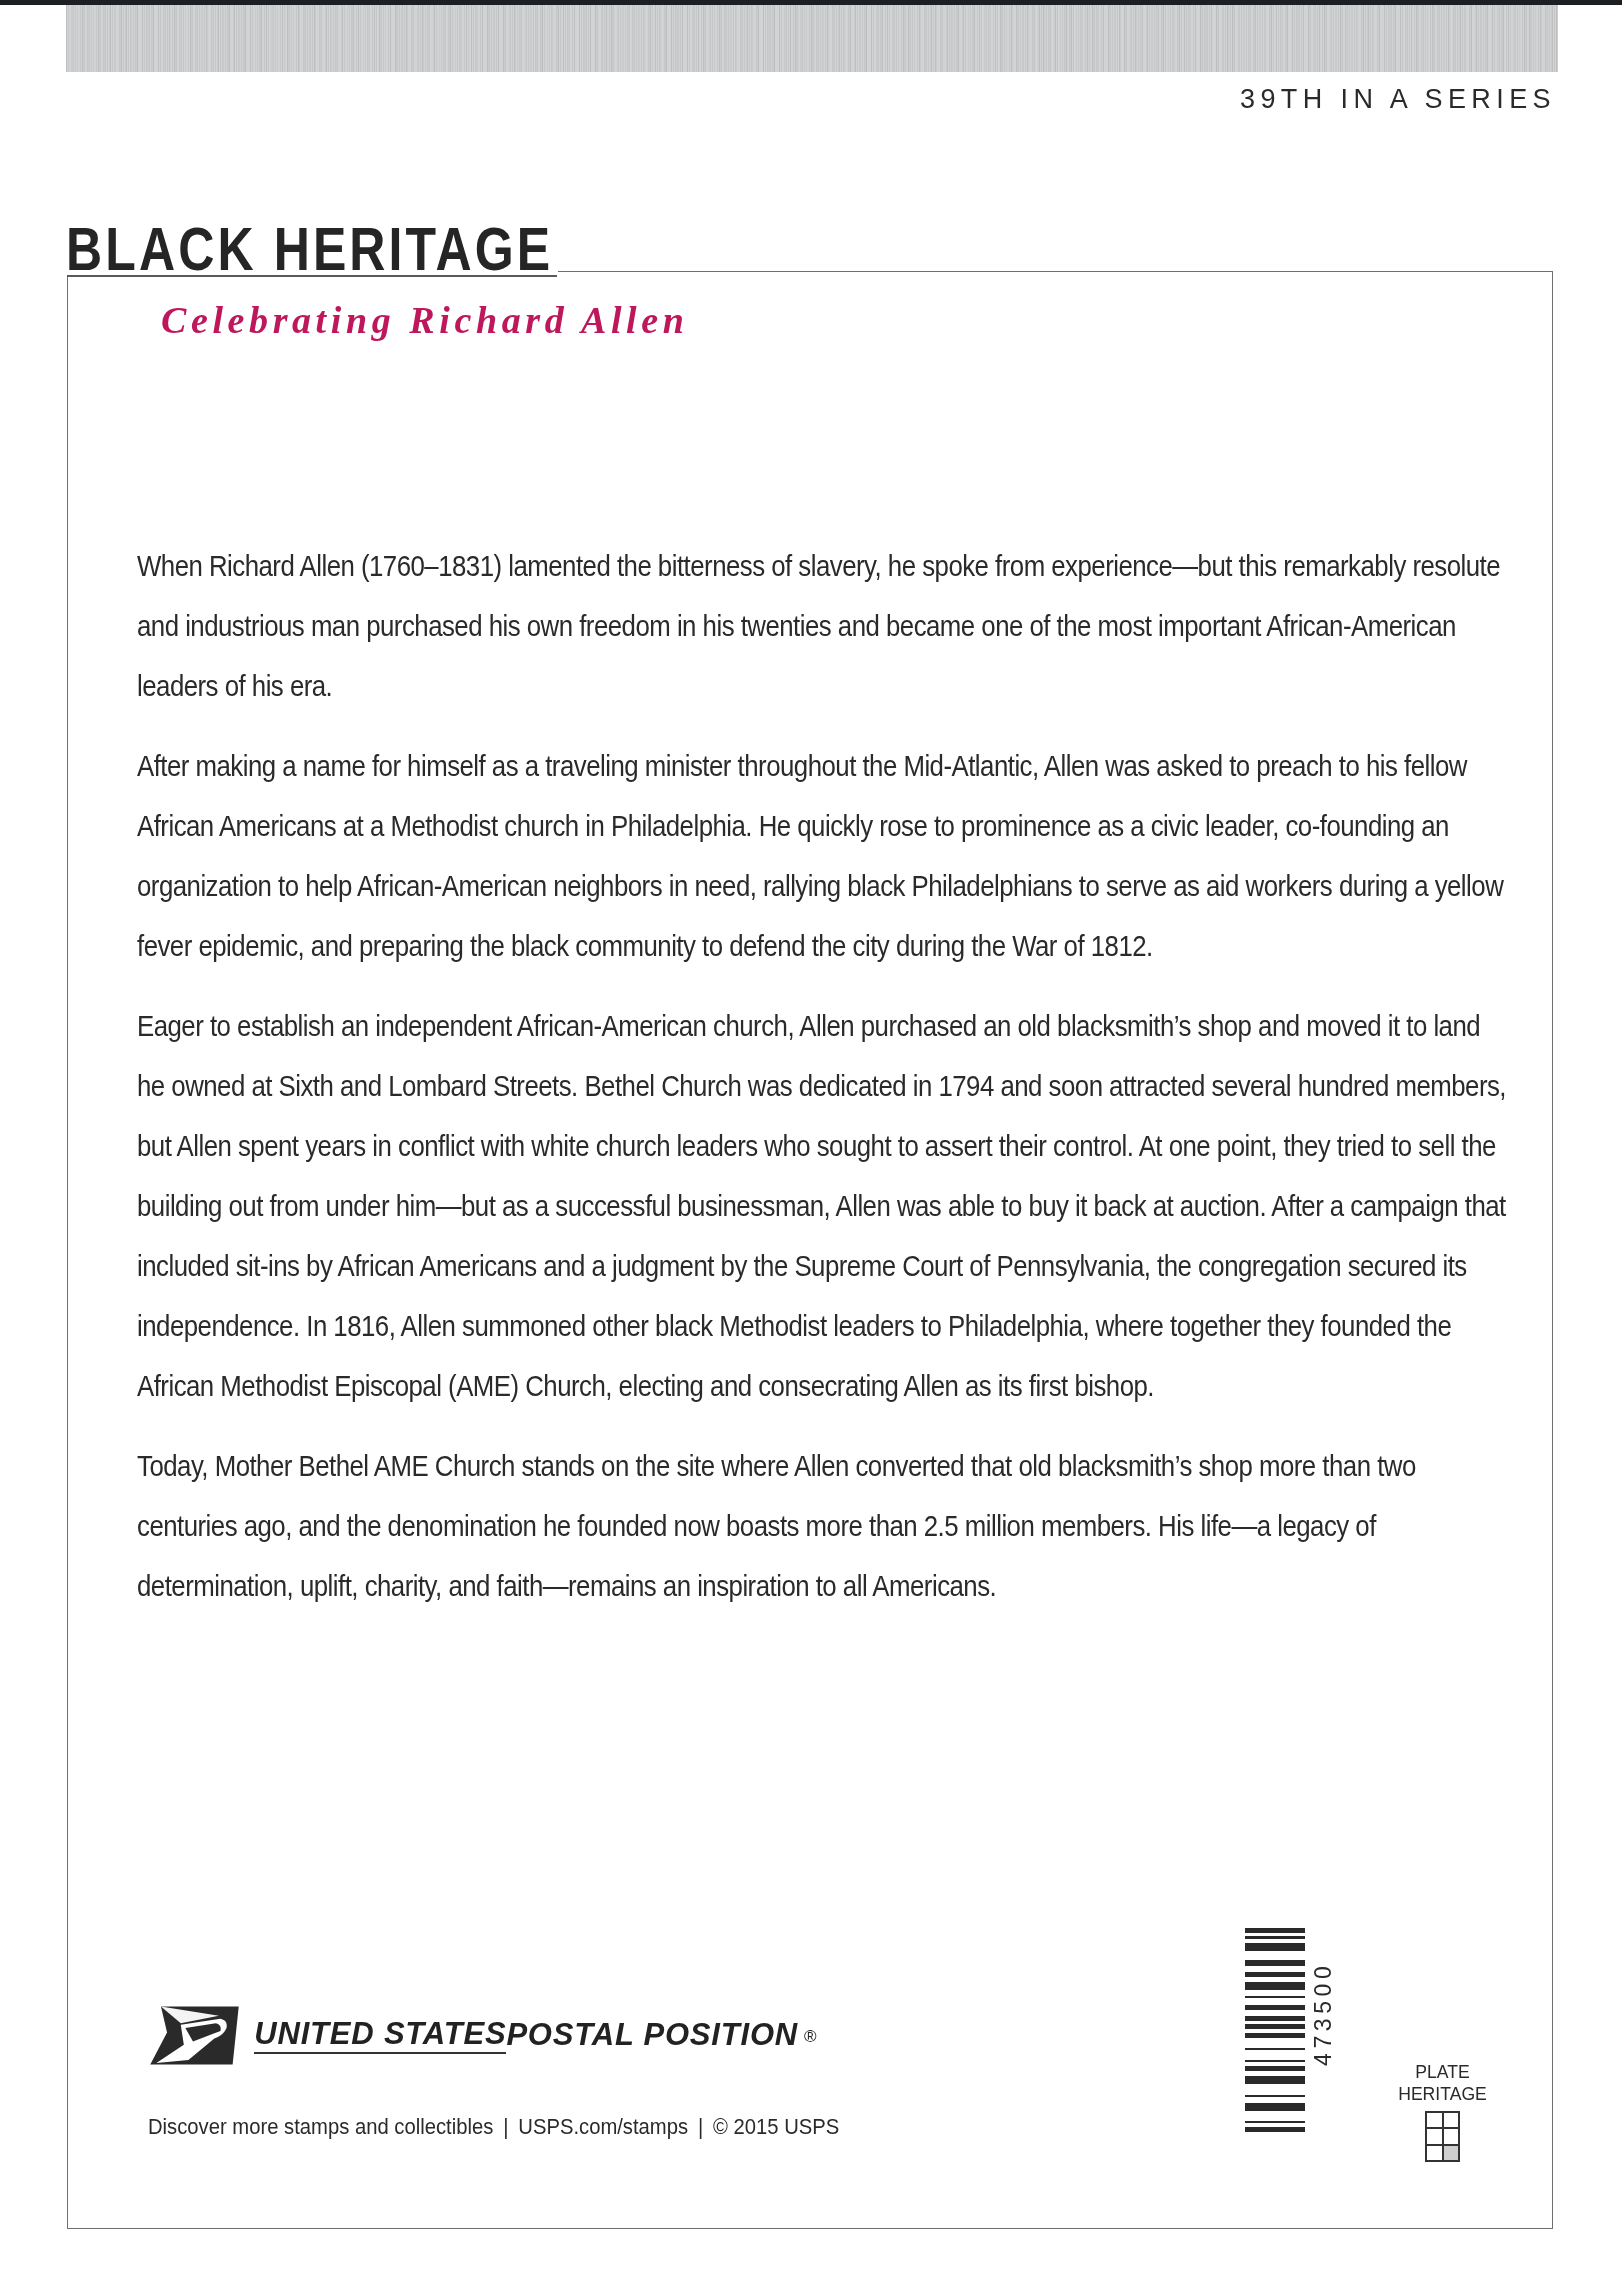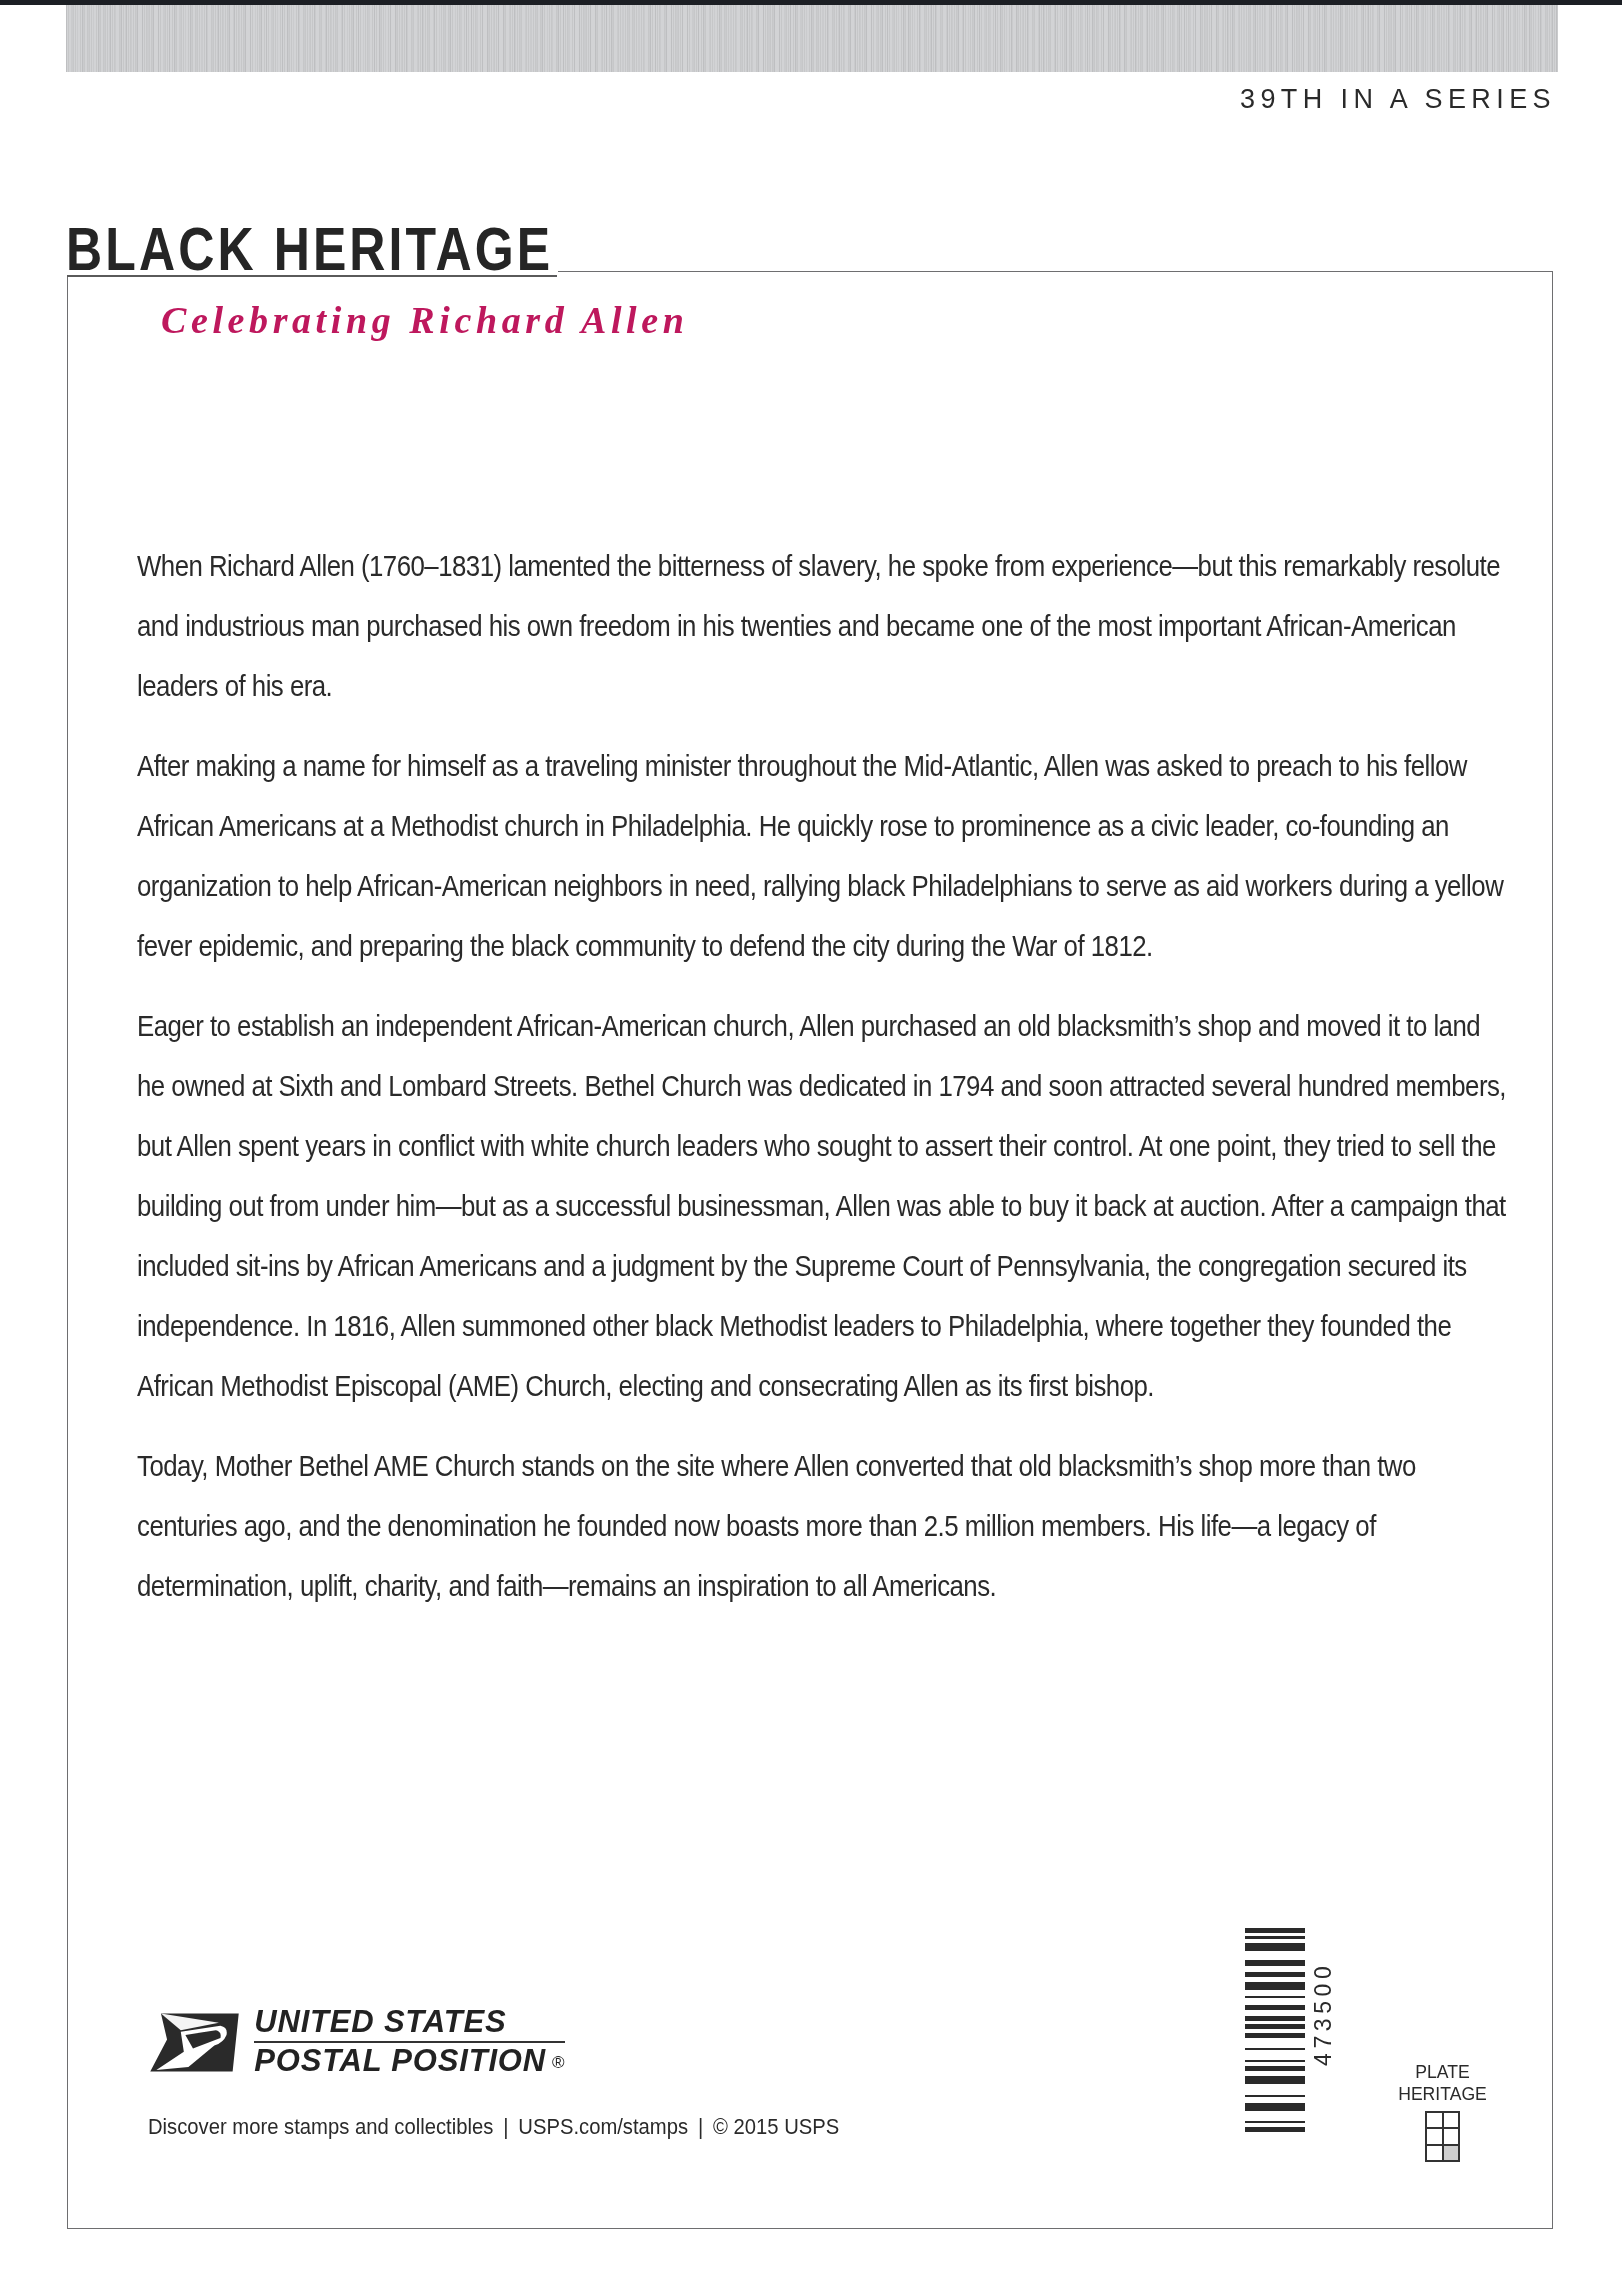--- a/index.html
+++ b/index.html
@@ -100,21 +100,20 @@
       left: 150px; top: 2005px;
       display: flex;
       align-items: center;
     }
     .eagle {
       width: 89px; height: 61px;
       margin-right: 15.3px;
     }
     .logo-text {
       display: flex;
-      flex-direction: column;
       font-family: "Liberation Sans", sans-serif;
       font-weight: bold;
       font-style: italic;
       color: #222;
     }
     .logo-line1 {
       font-size: 31px;
       line-height: 34px;
       letter-spacing: 0.8px;
       border-bottom: 2.3px solid #333;

